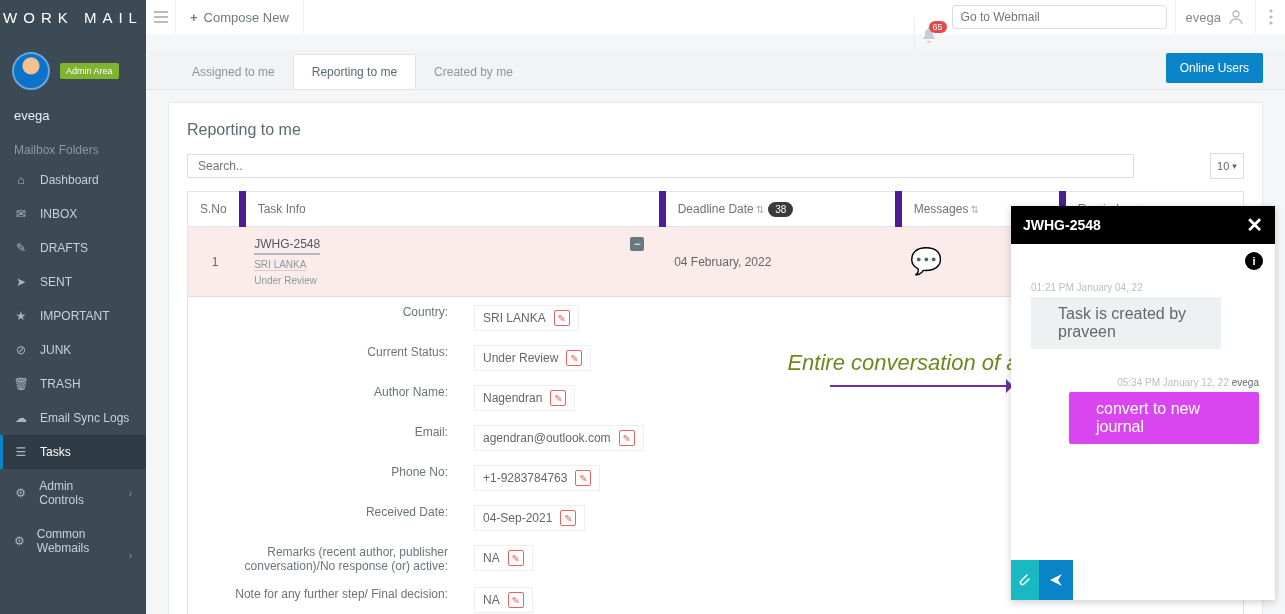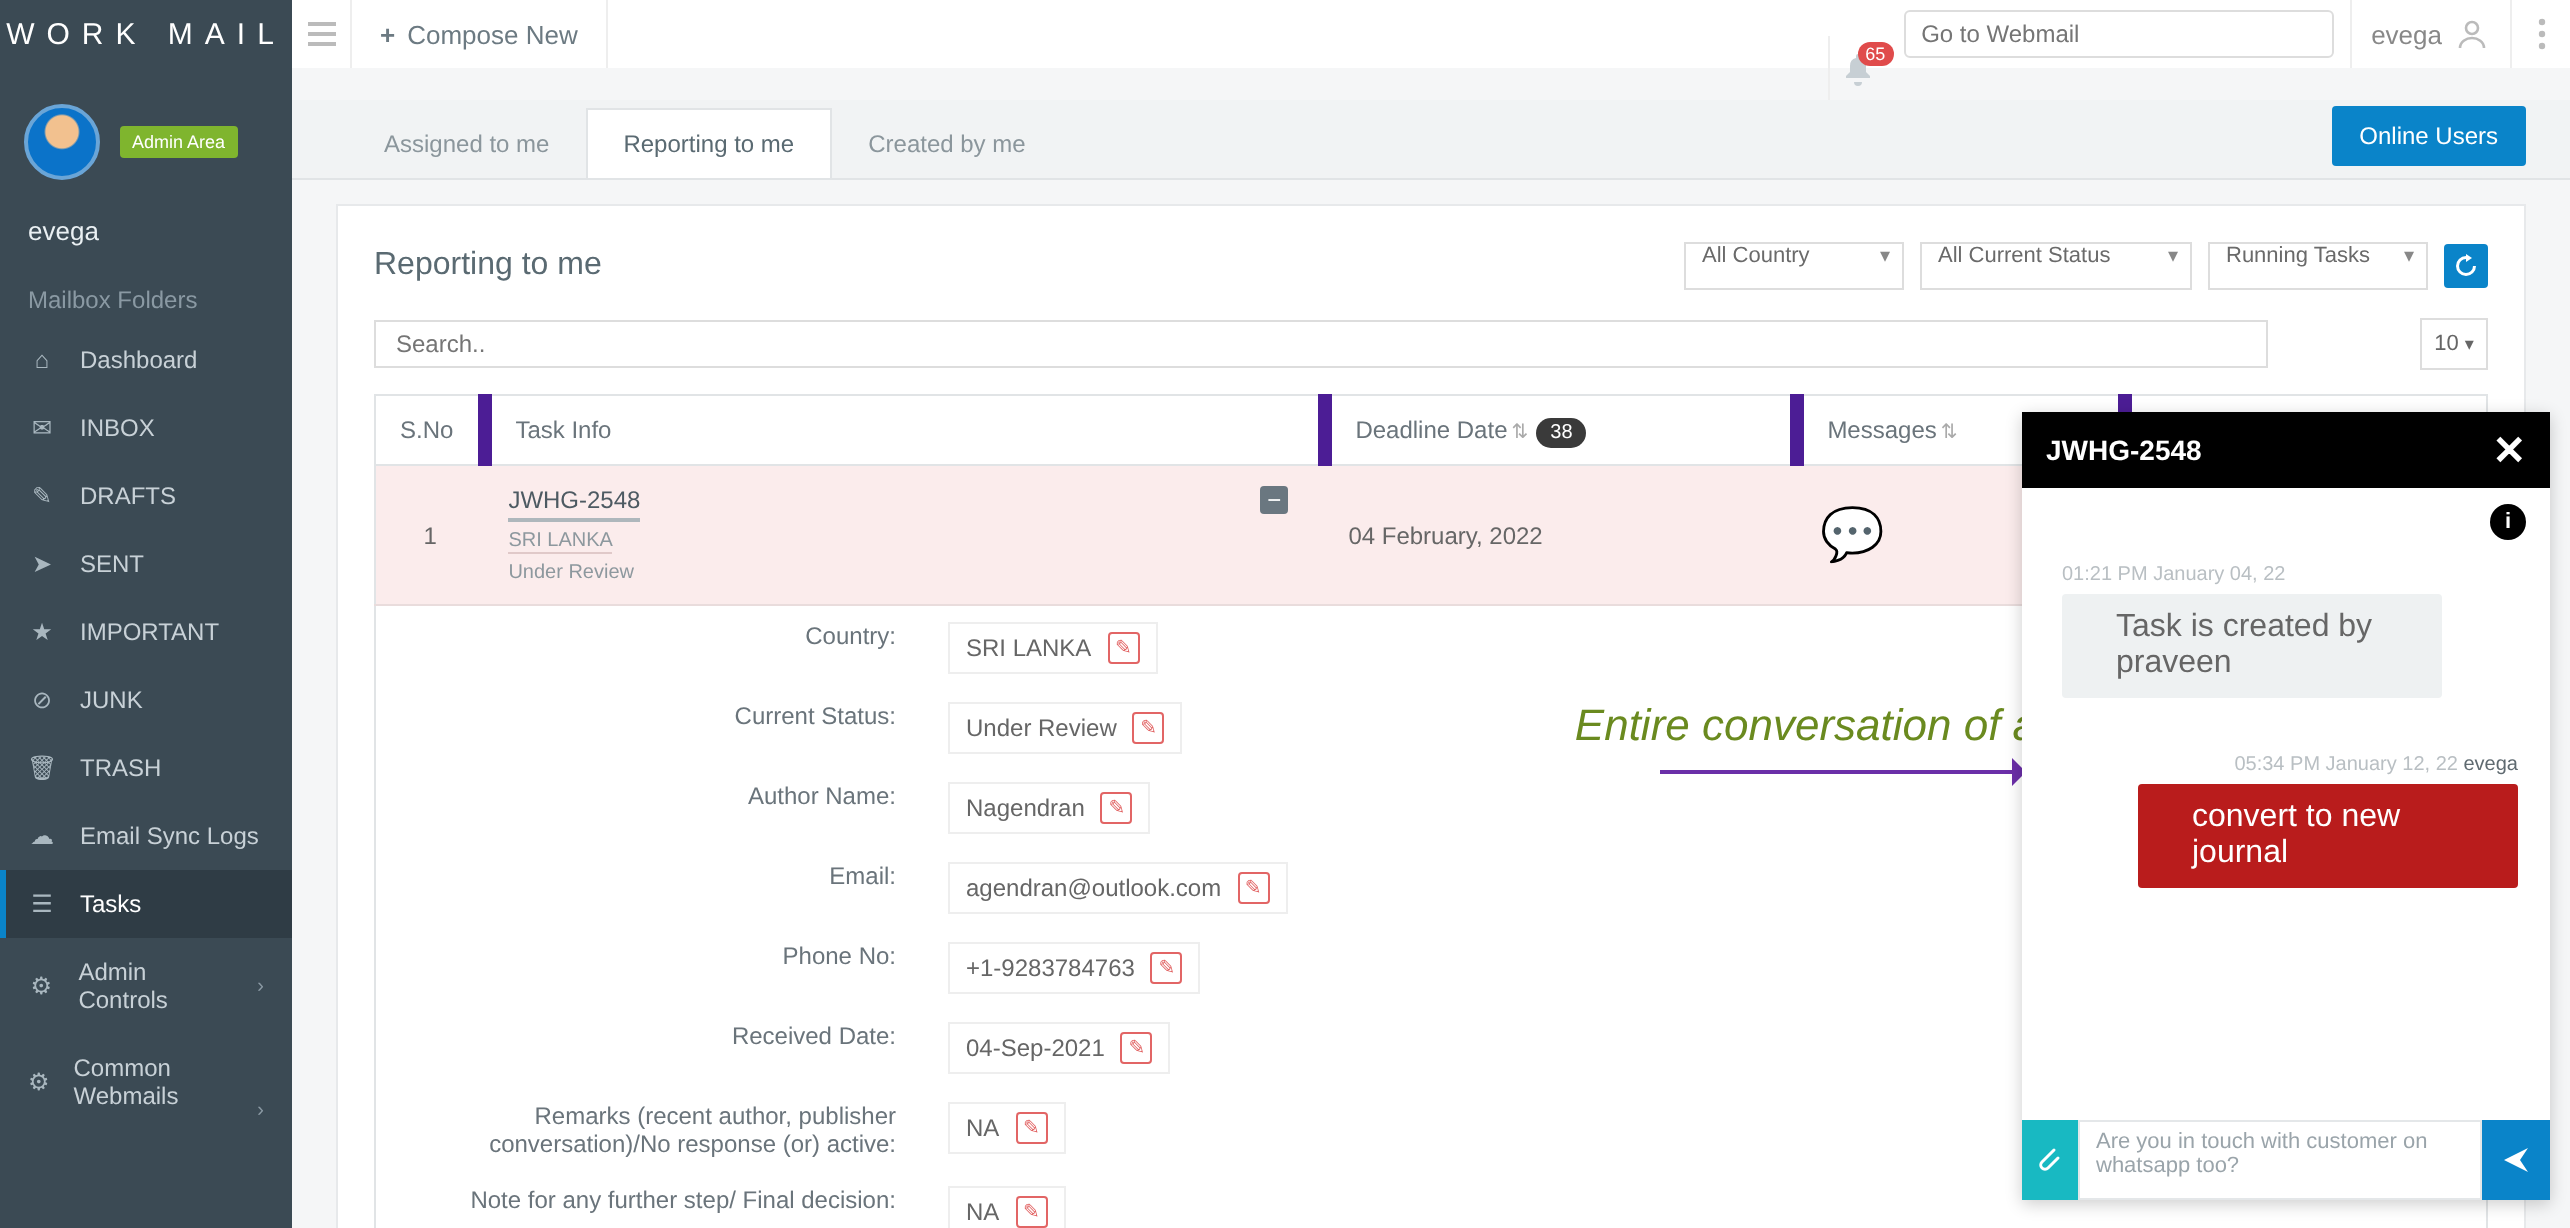--- a/index.html
+++ b/index.html
@@ -73,21 +73,21 @@
 
 .chat { position: absolute; right: 10px; top: 206px; width: 264px; bottom: 14px; background: #fff; box-shadow: 0 2px 8px rgba(0,0,0,.2); display: flex; flex-direction: column; z-index: 5; }
 .chat-head { background: #000; color: #fff; height: 38px; display: flex; align-items: center; padding: 0 12px; font-size: 14px; font-weight: 600; }
 .chat-close { margin-left: auto; font-size: 20px; cursor: pointer; }
 .chat-body { flex: 1; padding: 10px; overflow: hidden; position: relative; }
 .info-ico { position: absolute; right: 12px; top: 8px; width: 18px; height: 18px; border-radius: 50%; background: #000; color: #fff; display: flex; align-items: center; justify-content: center; font-size: 11px; font-weight: bold; cursor: pointer; }
 .msg-meta { font-size: 10px; color: #b9bfc3; text-align: right; margin: 28px 6px 4px; }
 .msg-meta.left { text-align: left; margin-left: 10px; }
 .bubble { border-radius: 2px; padding: 8px 27px; font-size: 16px; max-width: 190px; }
 .bubble.grey { background: #eef1f2; margin-left: 10px; }
-.bubble.blue { background: #b91c1c; color: #fff; margin-left: auto; margin-right: 6px; }
+.bubble.blue { background: #d946ef; color: #fff; margin-left: auto; margin-right: 6px; }
 .chat-foot { display: flex; height: 40px; }
 .attach { width: 28px; background: #18b9c2; color: #fff; display: flex; align-items: center; justify-content: center; cursor: pointer; }
 .chat-input { flex: 1; border: 1px solid #e4e7e9; padding: 4px 8px; font-size: 11px; color: #9aa4aa; }
 .send { width: 34px; background: #0a84c9; color: #fff; display: flex; align-items: center; justify-content: center; cursor: pointer; }
 
 svg { display: block; }
 </style>
 </head>
 <body>
 
@@ -187,30 +187,20 @@
   <div class="tabbar">
     <div class="tab">Assigned to me</div>
     <div class="tab active">Reporting to me</div>
     <div class="tab">Created by me</div>
     <div class="tab-right"><button class="online-btn">Online Users</button></div>
   </div>
 
   <div class="panel">
     <div class="panel-head">
       <div class="panel-title">Reporting to me</div>
-      <div class="selects">
-        <div class="sel" style="width:110px;">All Country</div>
-        <div class="sel" style="width:136px;">All Current Status</div>
-        <div class="sel" style="width:110px;">Running Tasks</div>
-        <div class="refresh">
-          <svg width="12" height="12" viewBox="0 0 12 12">
-              <path d="M6 1a5 5 0 1 0 5 5h-1.5A3.5 3.5 0 1 1 6 2.5V4l3-2-3-2z" fill="#fff"></path>
-            </svg>
-        </div>
-      </div>
     </div>
 
     <div class="searchrow">
       <input class="searchbox" placeholder="Search.." style="">
       <div style="width:56px;"></div>
       <div class="pager">
           <span>10</span>
           <span style="font-size:9px;">▾</span>
         </div>
     </div>
@@ -329,20 +319,19 @@
     <div class="bubble grey">Task is created by praveen</div>
     <div class="msg-meta"><span>05:34 PM January 12, 22 </span><span style="color:#5f6a70;">evega</span></div>
     <div class="bubble blue">convert to new journal</div>
   </div>
   <div class="chat-foot">
     <div class="attach">
       <svg width="14" height="14" viewBox="0 0 14 14">
           <path d="M9 2 3 8a2 2 0 0 0 3 3l5-5" fill="none" stroke="#fff" stroke-width="1.5" stroke-linecap="round"></path>
         </svg>
     </div>
-    <div class="chat-input">Are you in touch with customer on whatsapp too?</div>
     <div class="send">
       <svg width="14" height="14" viewBox="0 0 14 14">
           <path d="M1 7l12-6-4 6 4 6z" fill="#fff"></path>
         </svg>
     </div>
   </div>
 </div>
 
 </body></html>

